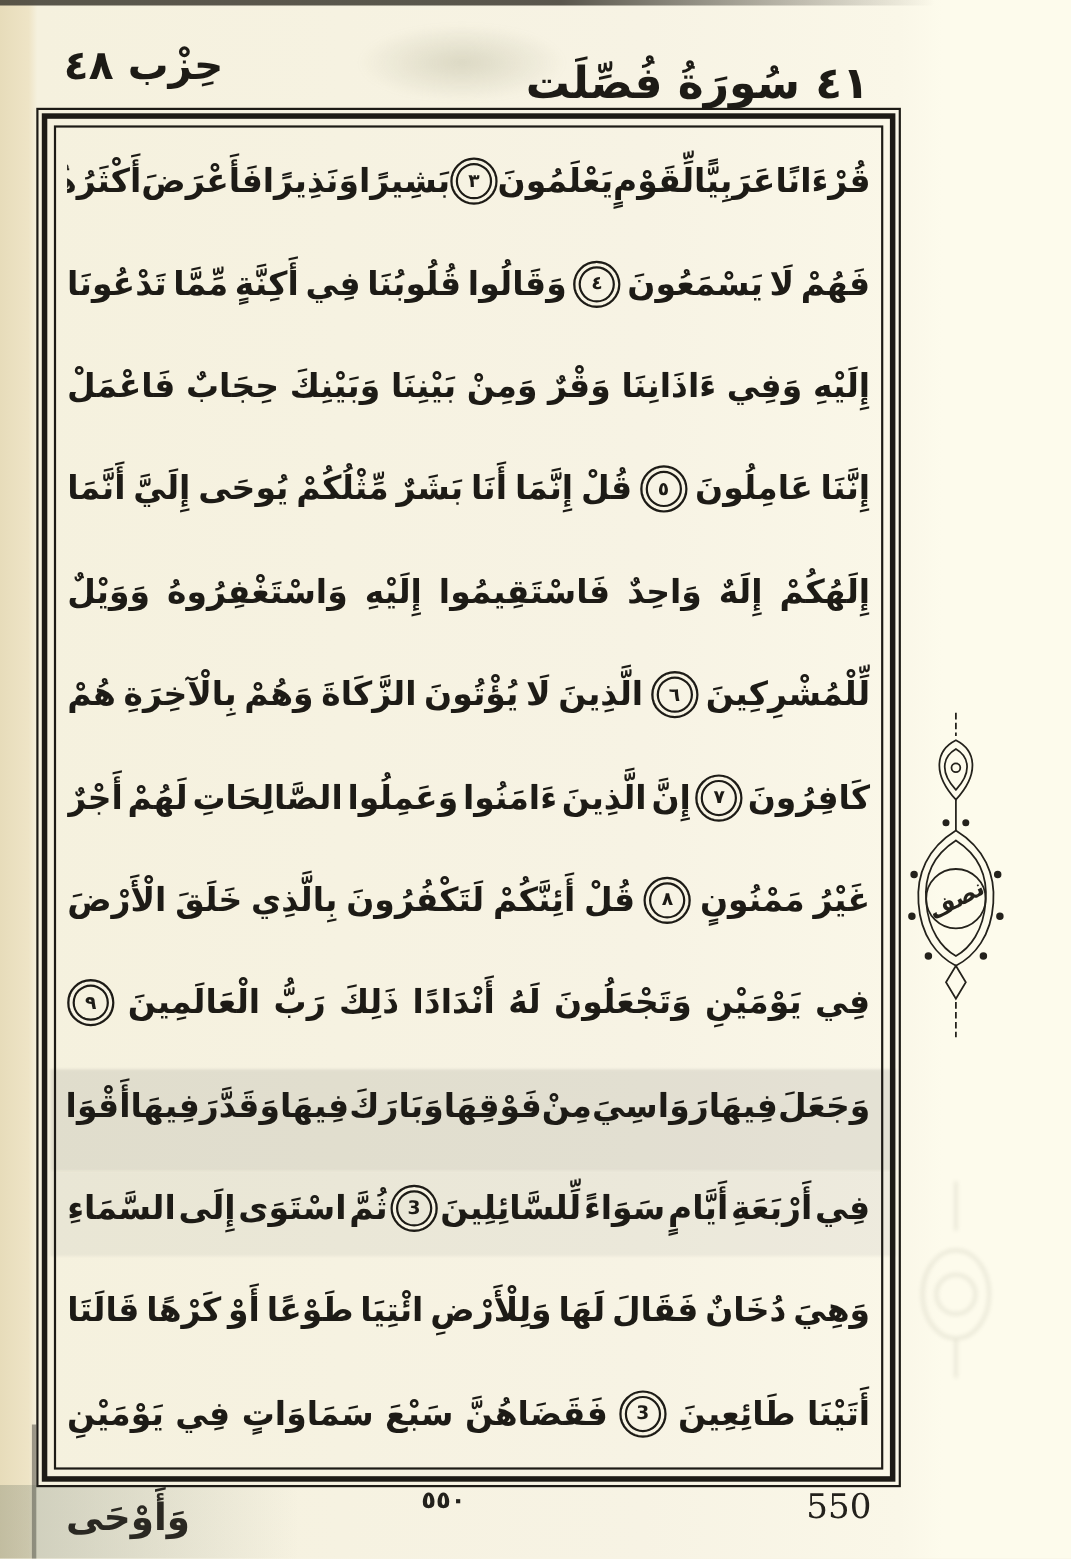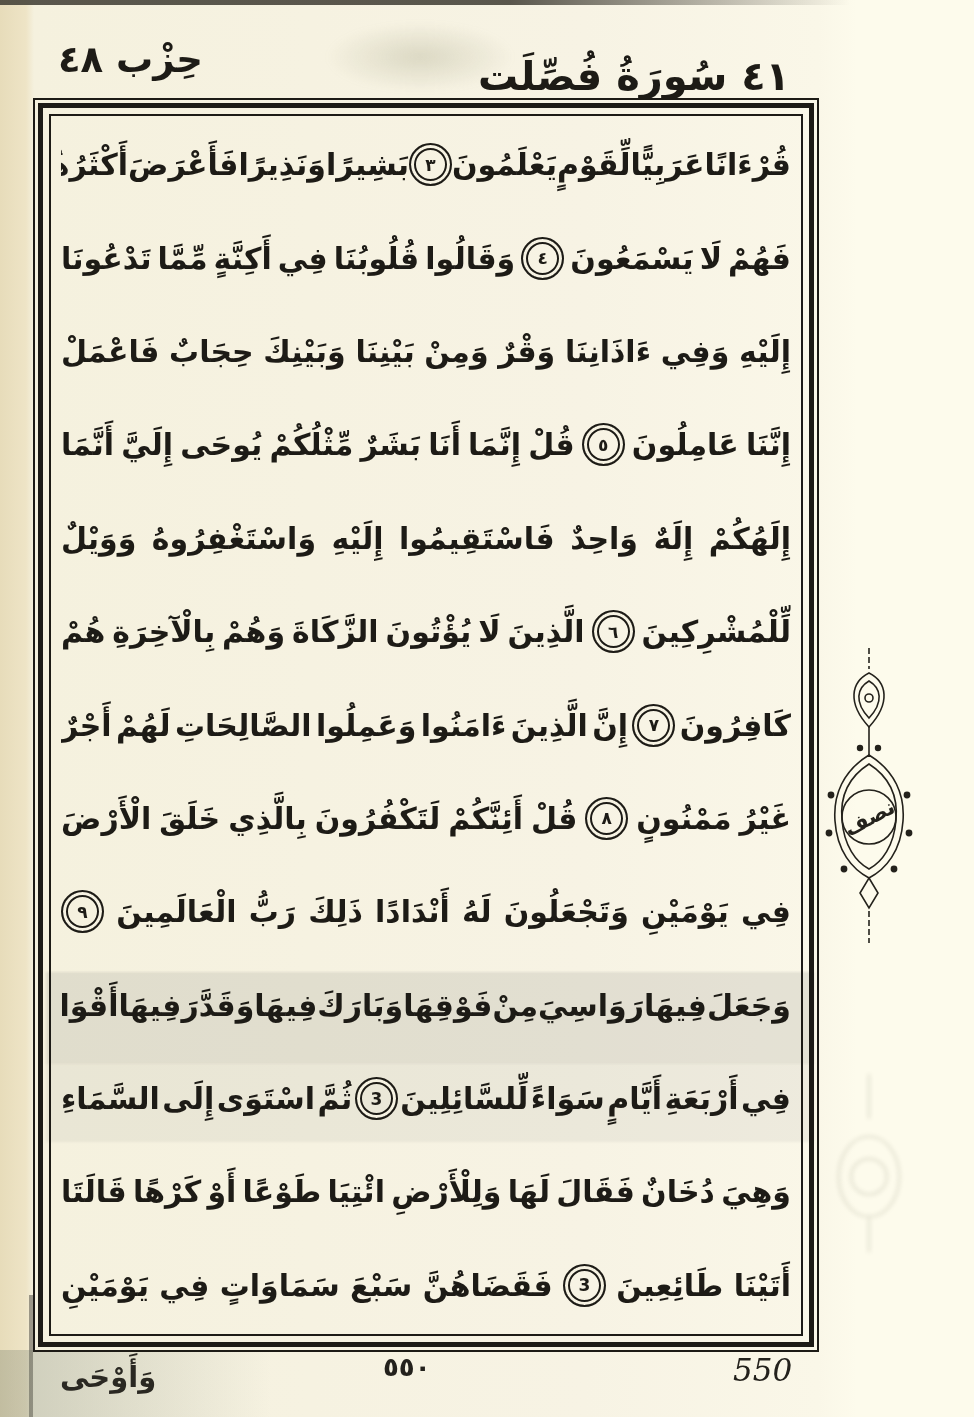--- a/index.html
+++ b/index.html
@@ -54,25 +54,25 @@
     border:2px solid var(--ink);
     box-shadow:inset 0 0 0 3px var(--paper),inset 0 0 0 5px var(--ink);
     display:flex;align-items:center;justify-content:center;
     font-size:17px;font-weight:bold;color:var(--ink);}
   
   .nisf-ornament{position:absolute;left:823px;top:645px;width:92px;height:305px;}
   .ornament-ghost{position:absolute;left:828px;top:1058px;width:82px;height:215px;
     opacity:.16;filter:blur(2px);}
   
   .catchword{position:absolute;left:60px;top:1360px;
-    font-size:29px;font-weight:bold;color:#2a2822;direction:rtl;}
+    font-size:34px;font-weight:bold;color:#2a2822;direction:rtl;}
   .page-num-ar{position:absolute;left:383px;top:1352px;
-    font-size:26px;font-weight:bold;color:#23211c;}
+    font-size:22px;font-weight:bold;color:#23211c;}
   .page-num-lat{position:absolute;left:733px;top:1352px;
-    font-size:31px;font-style:italic;color:#23211c;
+    font-size:31px;color:#23211c;
     font-family:"DejaVu Serif",serif;}
 </style>
 </head>
 <body>
 
 <div class="page">
 
   <div class="edge-top"></div>
   <div class="edge-left-sliver"></div>
   <div class="corner-bl"></div>

